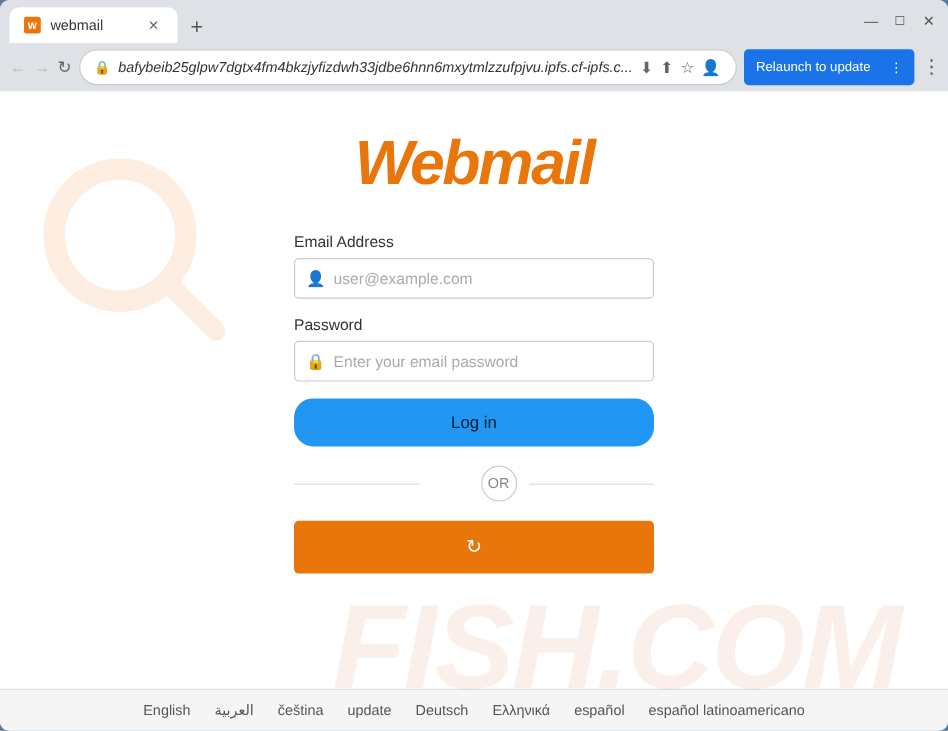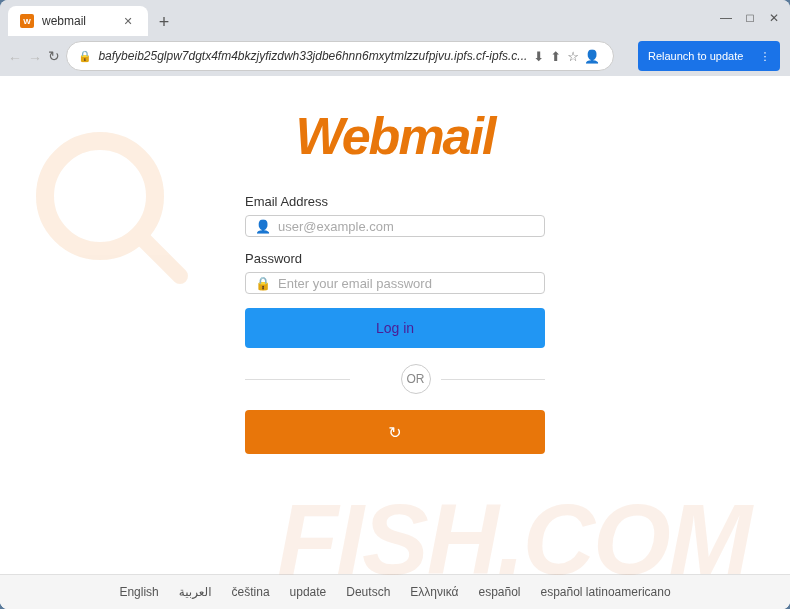--- a/index.html
+++ b/index.html
@@ -170,21 +170,20 @@
       border: none;
       border-radius: 4px;
       height: 30px;
       padding: 0 10px;
       font-size: 11px;
       cursor: pointer;
       white-space: nowrap;
       display: flex;
       align-items: center;
       gap: 16px;
-      margin-left: 18px;
     }
     .menu-dots {
       width: 28px;
       height: 28px;
       display: flex;
       align-items: center;
       justify-content: center;
       color: #555;
       font-size: 16px;
       cursor: pointer;
@@ -276,40 +275,40 @@
     .input-icon {
       position: absolute;
       left: 10px;
       color: #888;
       font-size: 13px;
       pointer-events: none;
     }
 
     .form-input {
       width: 100%;
-      height: 22px;
+      height: 34px;
       border: 1px solid #ccc;
       border-radius: 4px;
       padding: 0 10px 0 32px;
       font-size: 13px;
       color: #333;
       outline: none;
     }
     .form-input::placeholder {
       color: #aaa;
       font-size: 13px;
     }
 
     .login-btn {
       width: 100%;
       height: 40px;
       background: #2196f3;
-      color: #4c1d95;
+      color: #0f172a;
       border: none;
-      border-radius: 4px;
+      border-radius: 16px;
       font-size: 14px;
       cursor: pointer;
       margin-bottom: 16px;
     }
 
     .or-divider {
       display: flex;
       align-items: center;
       gap: 10px;
       margin-bottom: 16px;

